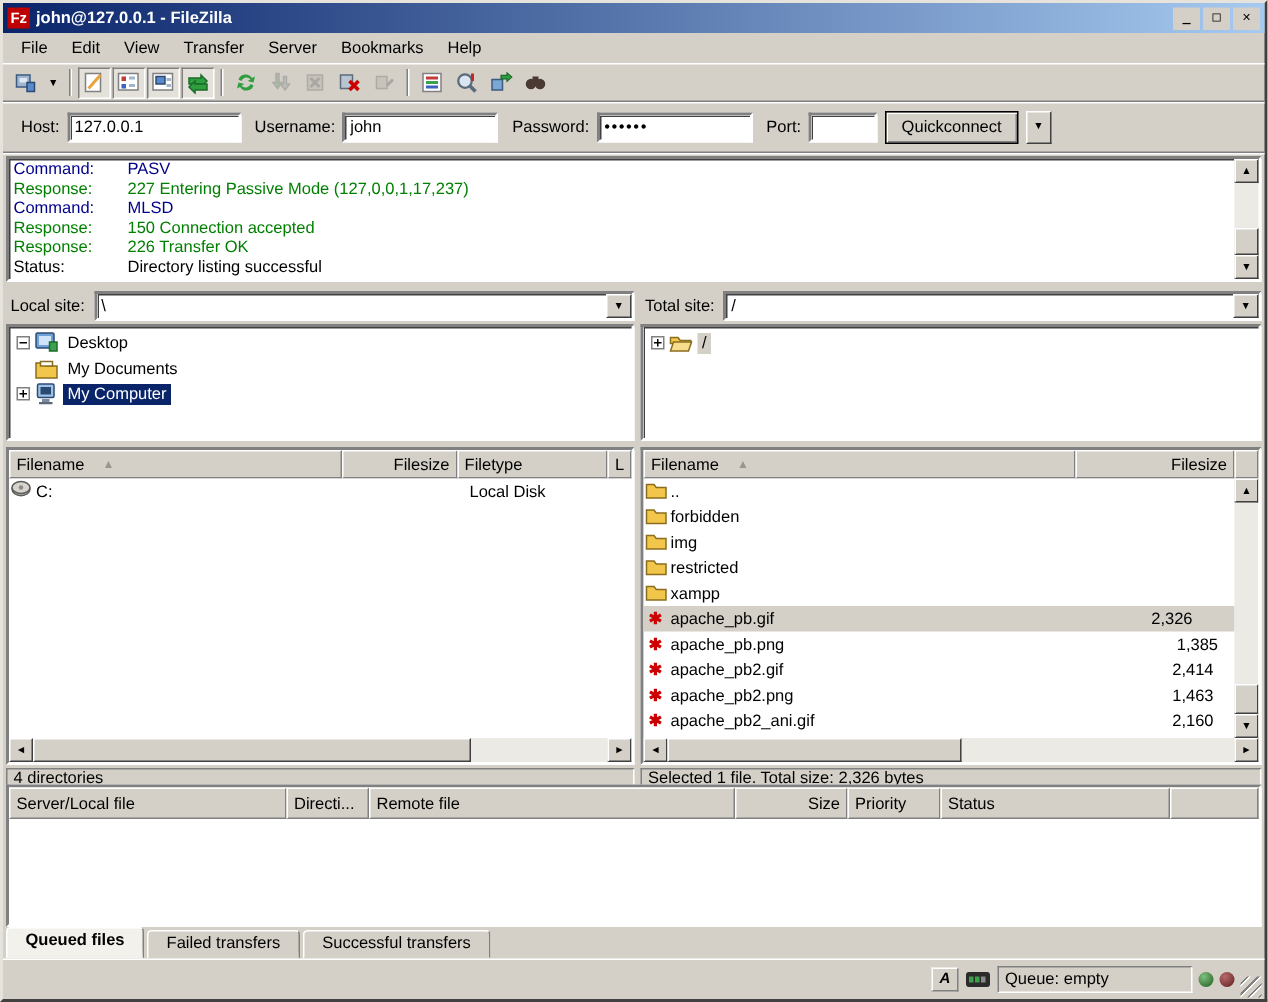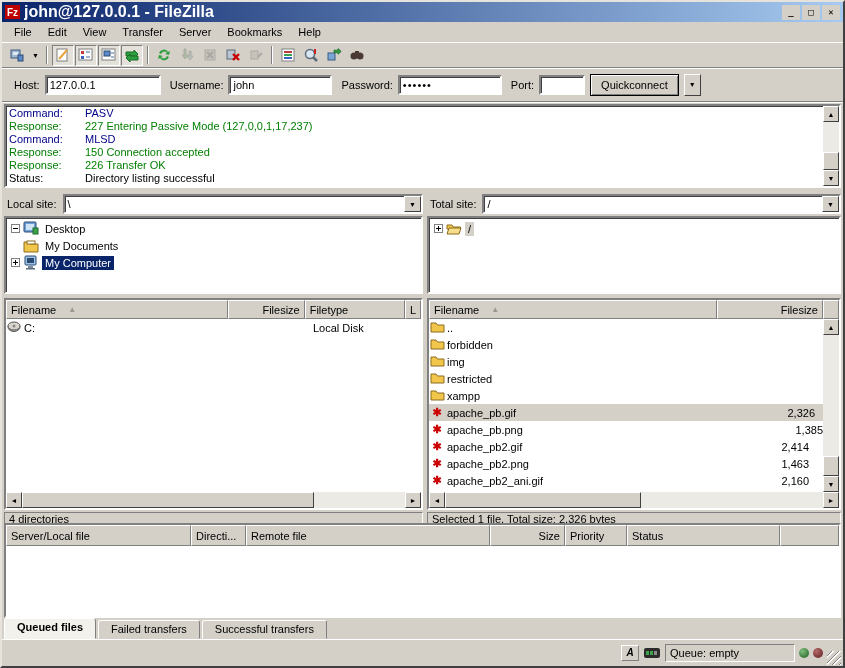--- a/index.html
+++ b/index.html
@@ -10,21 +10,21 @@
     border:2px solid; border-color:#E6E3DC #404040 #404040 #E6E3DC; display:flex; flex-direction:column; }
 
   
   .raised  { border:1px solid; border-color:#FFFFFF #808080 #808080 #FFFFFF; }
 
   
   .titlebar { height:20px; flex:0 0 20px; background:linear-gradient(to right,#0A246A,#A6CAF0);
     display:flex; align-items:center; padding:0 3px; color:#fff; }
   .titlebar .fz { width:15px; height:14px; background:#BF0000; color:#fff; font-weight:bold;
     font-size:10px; display:flex; align-items:center; justify-content:center; margin-right:4px; flex:0 0 15px;}
-  .titlebar .t  { font-weight:bold; font-size:16px; flex:1 1 auto; white-space:nowrap; overflow:hidden; }
+  .titlebar .t  { font-weight:bold; font-size:11px; flex:1 1 auto; white-space:nowrap; overflow:hidden; }
   .winbtn { width:18px; height:15px; background:#D4D0C8; margin-left:2px;
     display:flex; align-items:center; justify-content:center; font-size:9px; font-weight:bold; color:#000;
     font-family:"DejaVu Sans Mono", monospace; }
 
   
   .menubar { height:21px; flex:0 0 21px; display:flex; align-items:center; padding-left:4px;
     border-bottom:1px solid #FFFFFF; }
   .menubar span { padding:2px 8px; cursor:default; }
 
   
@@ -446,26 +446,26 @@
               </div>
             <div class="frow">
                 <span class="fic"><svg width="15" height="13">
                     <path d="M1 3 l5 0 1.5 2 6.5 0 0 7 -13 0 z" fill="#F2C64B" stroke="#8A6D1F"></path>
                   </svg></span>
                 <span class="fname">xampp</span>
               </div>
             <div class="frow sel">
                 <span class="fic" style="color:#CC0000;font-weight:bold">✱</span>
                 <span class="fname" style="flex:1 1 auto">apache_pb.gif</span>
-                <span class="fsize" style="width:96px;padding-right:8px">2,326</span>
+                <span class="fsize" style="width:96px;padding-right:28px">2,326</span>
               </div>
             <div class="frow">
                 <span class="fic" style="color:#CC0000;font-weight:bold">✱</span>
                 <span class="fname" style="flex:1 1 auto">apache_pb.png</span>
-                <span class="fsize" style="width:96px;padding-right:0">1,385</span>
+                <span class="fsize" style="width:96px;padding-right:11px">1,385</span>
               </div>
             <div class="frow">
                 <span class="fic" style="color:#CC0000;font-weight:bold">✱</span>
                 <span class="fname" style="flex:1 1 auto">apache_pb2.gif</span>
                 <span class="fsize" style="width:96px;padding-right:14px">2,414</span>
               </div>
             <div class="frow">
                 <span class="fic" style="color:#CC0000;font-weight:bold">✱</span>
                 <span class="fname" style="flex:1 1 auto">apache_pb2.png</span>
                 <span class="fsize" style="width:96px;padding-right:14px">1,463</span>

